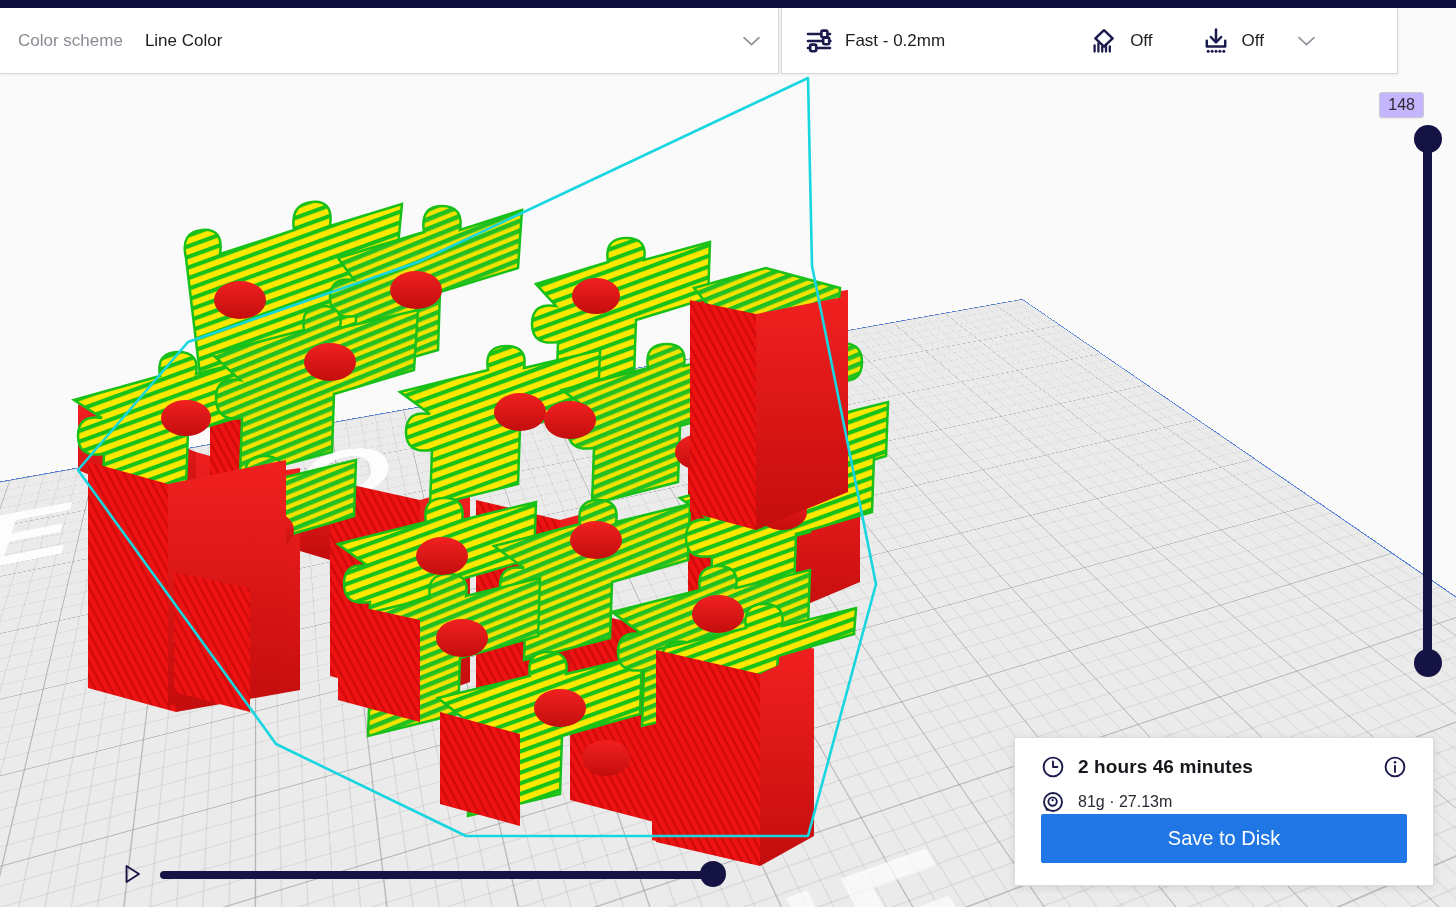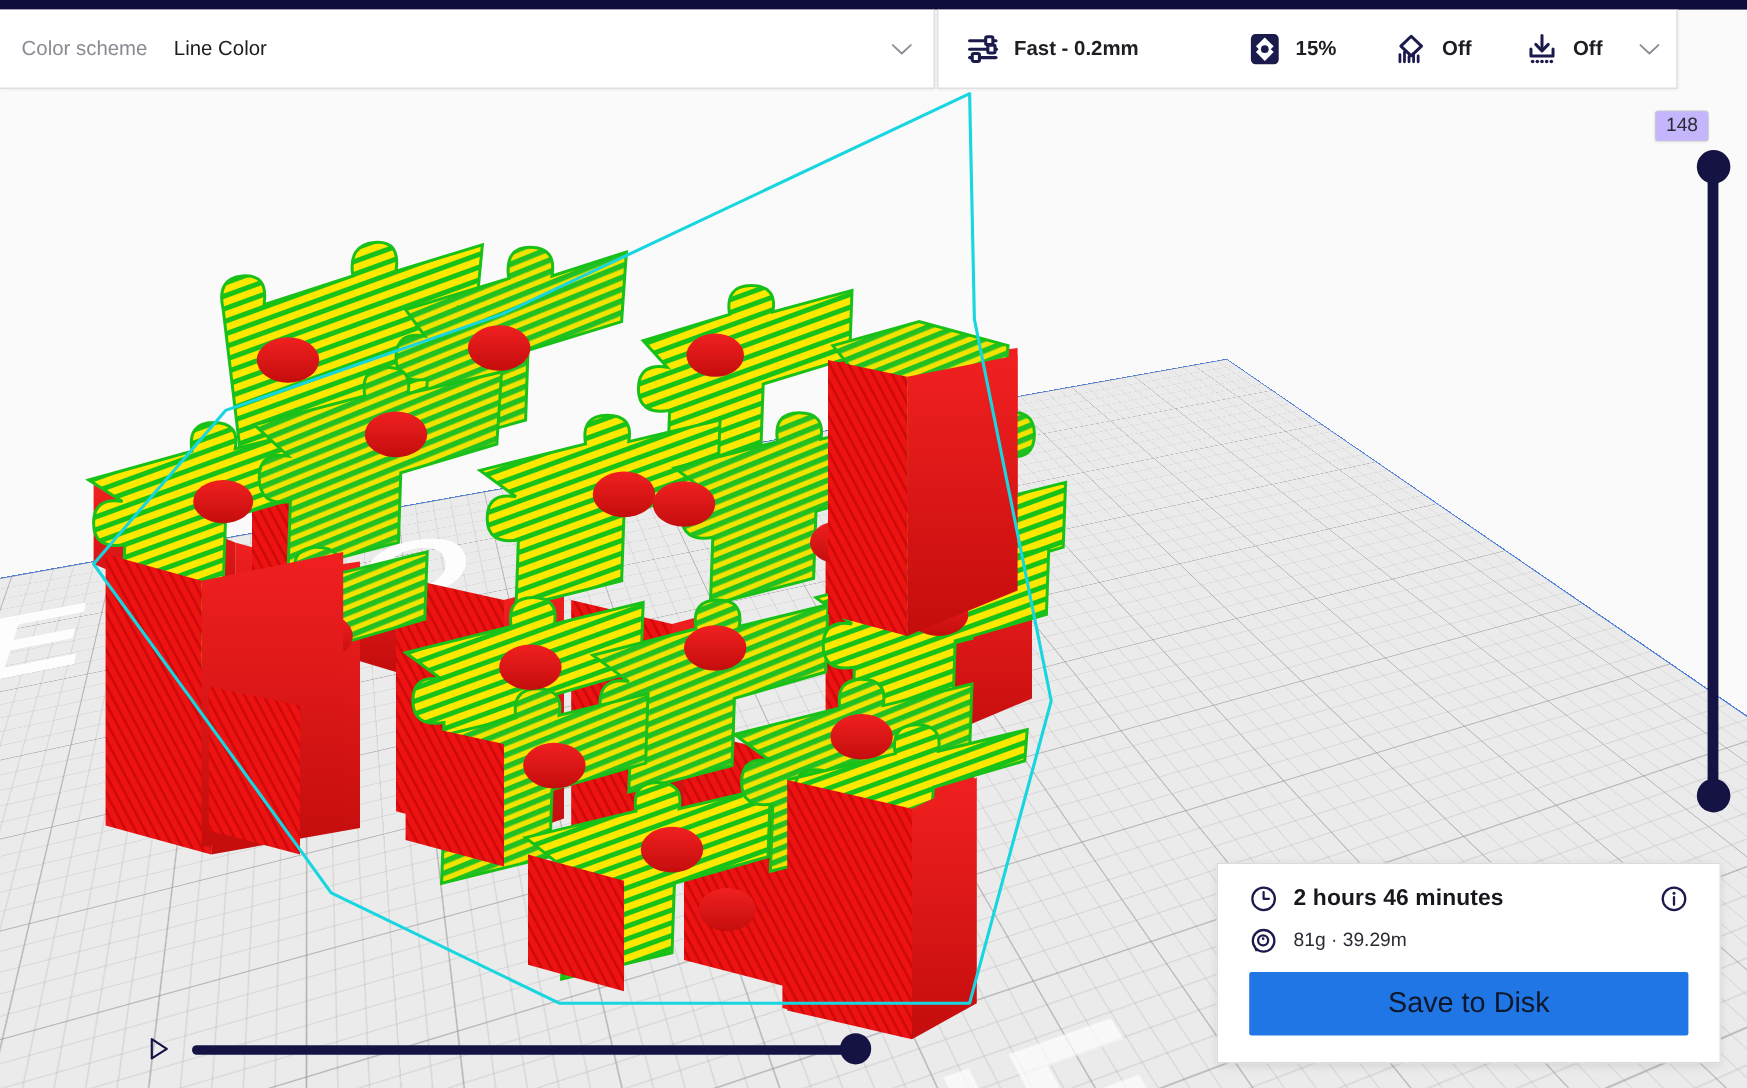--- a/index.html
+++ b/index.html
@@ -66,21 +66,21 @@
   .panel {
     background: #ffffff;
     border: 1px solid #d6d6dd;
     border-top: none;
     border-left: none;
     box-shadow: 0 1px 3px rgba(0,0,0,.07);
     display: flex; align-items: center;
     height: 66px;
   }
   .panel-left { width: 779px; padding: 0 18px 0 18px; justify-content: space-between; }
-  .panel-right { width: 617px; margin-left: 2px; padding: 0 14px 0 18px; border-left: 1px solid #d6d6dd; font-weight: bold; }
+  .panel-right { width: 617px; margin-left: 2px; padding: 0 14px 0 18px; border-left: 1px solid #d6d6dd; }
   .cs-label { color: #8a8a93; font-size: 17px; }
   .cs-value { color: #1d1d22; font-size: 17px; margin-left: 22px; }
   .cs-left-group { display: flex; align-items: baseline; }
   .chev {
     width: 17px; height: 10px; flex: none;
   }
   .tb-item {
     display: flex; align-items: center; gap: 11px;
     height: 100%;
     padding: 0 4px;
@@ -135,26 +135,25 @@
     border: 1px solid #dadae2;
     box-shadow: 0 2px 8px rgba(0,0,0,.10);
     padding: 17px 26px 22px 26px;
   }
   .ic-row { display: flex; align-items: center; gap: 13px; }
   .ic-row.time { margin-bottom: 11px; }
   .ic-time-text { font-size: 19px; font-weight: 700; color: #17171d; letter-spacing: .1px; text-align: center; }
   .ic-mat-text { font-size: 16px; color: #2a2a33; }
   .ic-info { margin-left: auto; }
   .save-btn {
-    margin-top: 14px;
     display: block; width: 100%;
-    background: #2076e5; color: #0f172a;
+    background: #2076e5; color: #ffffff;
     border: none; border-radius: 2px;
     font-family: "Liberation Sans", sans-serif;
-    font-size: 24px; line-height: 1;
+    font-size: 20px; line-height: 1;
     padding: 14px 0 15px 0;
     cursor: pointer;
   }
   .ico { display: block; }
 </style>
 </head>
 <body>
 
 <div id="app">
 
@@ -325,31 +324,20 @@
               <rect x="16.4" y="2.6" width="6" height="6.6" rx="1.4"></rect>
               <rect x="18.2" y="9.6" width="6" height="6.6" rx="1.4"></rect>
               <rect x="5.2" y="16.6" width="6" height="6.6" rx="1.4"></rect>
             </g>
           </svg>
         </span>
         <span class="tlabel">Fast - 0.2mm</span>
       </div>
       <div class="sp-a"></div>
 
-      <div class="tb-item">
-        <span class="ticon">
-          <svg class="ico" width="26" height="28" viewBox="0 0 26 28">
-            <rect x="1.4" y="1.4" width="23.2" height="25.2" rx="4" fill="#1b1a4d"></rect>
-            <path d="M13 4.2 L20.4 11.6 L13 19 L5.6 11.6 Z" fill="#fff"></path>
-            <path d="M13 9 L20.4 16.4 L13 23.8 L5.6 16.4 Z" fill="#fff"></path>
-            <circle cx="13" cy="14" r="3.2" fill="#1b1a4d"></circle>
-          </svg>
-        </span>
-        <span class="tlabel">15%</span>
-      </div>
       <div class="sp-b"></div>
 
       <div class="tb-item">
         <span class="ticon">
           <svg class="ico" width="30" height="28" viewBox="0 0 30 28">
             <path d="M15 3.2 L23.6 11.4 L15 19.6 L6.4 11.4 Z" fill="none" stroke="#1b1a4d" stroke-width="2.5" stroke-linejoin="round"></path>
             <g stroke="#1b1a4d" stroke-width="2.3" stroke-linecap="round">
               <line x1="5.6" y1="18.5" x2="5.6" y2="24.5"></line>
               <line x1="9.4" y1="16.5" x2="9.4" y2="24.5"></line>
               <line x1="13.2" y1="20" x2="13.2" y2="24.5"></line>
@@ -427,19 +415,19 @@
 
     <div class="ic-row">
       <span>
         <svg class="ico" width="24" height="24" viewBox="0 0 24 24">
           <circle cx="12" cy="12" r="9" fill="none" stroke="#1b1a4d" stroke-width="1.9"></circle>
           <circle cx="11.6" cy="11.6" r="4.2" fill="none" stroke="#1b1a4d" stroke-width="1.9"></circle>
           <path d="M3.6 15.4 A9 9 0 0 0 8.6 20.6 L5.2 20.8 Z" fill="#1b1a4d"></path>
           <circle cx="11.6" cy="10.2" r="1.1" fill="#1b1a4d"></circle>
         </svg>
       </span>
-      <span class="ic-mat-text">81g · 39.29m</span>
+      <span class="ic-mat-text">81g · 27.13m</span>
     </div>
 
     <button class="save-btn">Save to Disk</button>
   </div>
 
 </div>
 
 </body></html>

